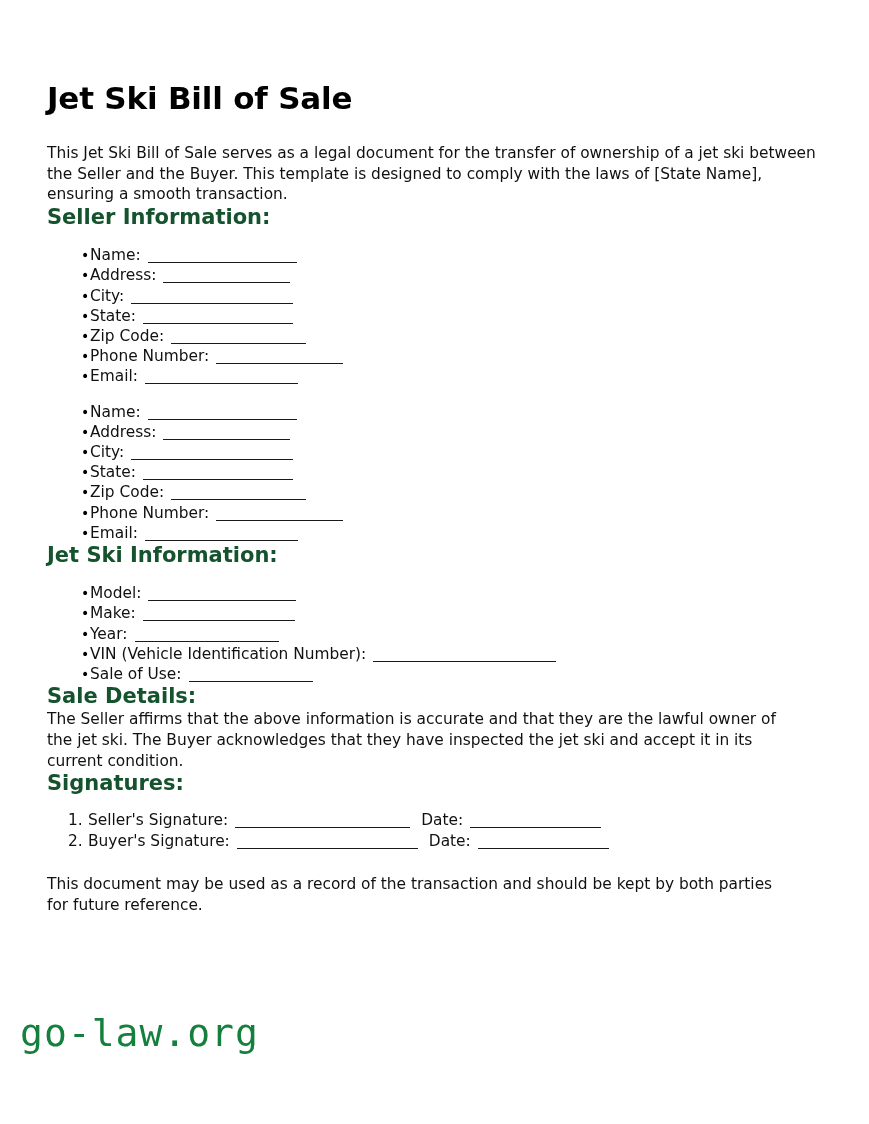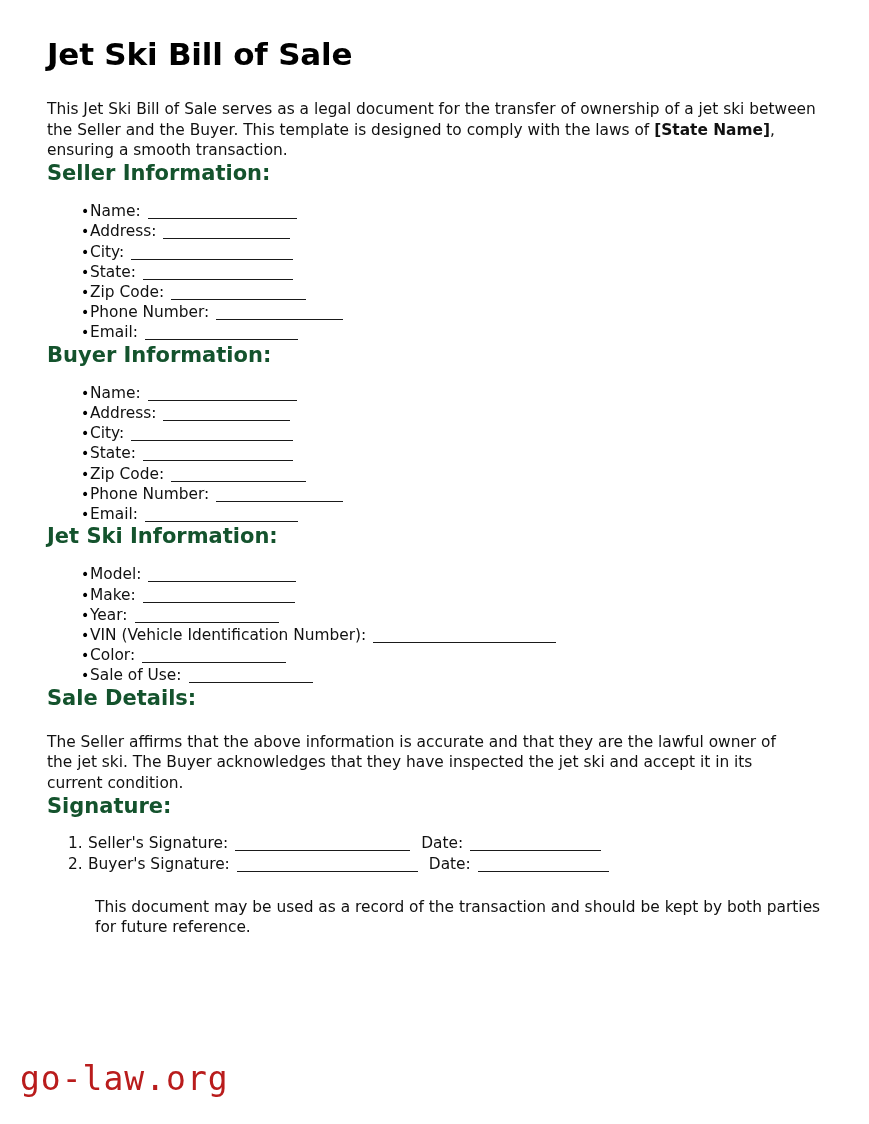--- a/index.html
+++ b/index.html
@@ -23,46 +23,44 @@
     left: 47px;
     top: 0;
     width: 775px;
   }
 
   .doc-title {
     font-size: 31px;
     font-weight: bold;
     letter-spacing: -0.2px;
     margin: 0;
-    padding-top: 36px;
+    padding-top: 80px;
     line-height: 1.2;
     color: #000;
   }
 
   .para {
     font-size: 15.4px;
     line-height: 20.6px;
     margin: 0;
     color: #111;
     text-align: left;
   }
   .para-intro {
     margin-top: 26px;
     width: 772px;
   }
   .para-affirm {
-    margin-top: 21px;
     width: 738px;
   }
   .para-closing {
     margin-top: 22px;
     width: 742px;
-    margin-left: 48px;
   }
-  .para b { font-weight: bold; }
+  .para b { font-weight: normal; }
 
   h2.section-heading {
     font-size: 21px;
     font-weight: bold;
     margin: 0;
     padding: 0;
     line-height: 1.2;
     color: #14532d;
   }
   .sec-gap-1 { margin-top: 25px; }
@@ -114,25 +112,25 @@
     vertical-align: -3px;
     height: 13px;
   }
   .lbl { display: inline-block; }
   .gap { display: inline-block; width: 7px; }
   .gap-date { display: inline-block; width: 11px; }
 
   .watermark {
     position: absolute;
     left: 20px;
-    top: 1062px;
+    top: 1014px;
     font-family: "DejaVu Sans Mono", monospace;
-    font-size: 33px;
+    font-size: 38px;
     letter-spacing: 1px;
-    color: #b91c1c;
+    color: #15803d;
     white-space: nowrap;
     line-height: 1;
   }
 </style>
 </head>
 <body>
 
 <div class="page">
   <div class="content">
 
@@ -144,46 +142,44 @@
     <ul class="field-list">
         <li><span class="lbl">Name:</span><span class="gap"></span><span class="blank" style="width: 149px;"></span></li>
         <li><span class="lbl">Address:</span><span class="gap"></span><span class="blank" style="width: 127px;"></span></li>
         <li><span class="lbl">City:</span><span class="gap"></span><span class="blank" style="width: 162px;"></span></li>
         <li><span class="lbl">State:</span><span class="gap"></span><span class="blank" style="width: 150px;"></span></li>
         <li><span class="lbl">Zip Code:</span><span class="gap"></span><span class="blank" style="width: 135px;"></span></li>
         <li><span class="lbl">Phone Number:</span><span class="gap"></span><span class="blank" style="width: 127px;"></span></li>
         <li><span class="lbl">Email:</span><span class="gap"></span><span class="blank" style="width: 153px;"></span></li>
       </ul>
 
-    <h2 class="section-heading sec-gap-2">Buyer Information:</h2>
     <ul class="field-list">
         <li><span class="lbl">Name:</span><span class="gap"></span><span class="blank" style="width: 149px;"></span></li>
         <li><span class="lbl">Address:</span><span class="gap"></span><span class="blank" style="width: 127px;"></span></li>
         <li><span class="lbl">City:</span><span class="gap"></span><span class="blank" style="width: 162px;"></span></li>
         <li><span class="lbl">State:</span><span class="gap"></span><span class="blank" style="width: 150px;"></span></li>
         <li><span class="lbl">Zip Code:</span><span class="gap"></span><span class="blank" style="width: 135px;"></span></li>
         <li><span class="lbl">Phone Number:</span><span class="gap"></span><span class="blank" style="width: 127px;"></span></li>
         <li><span class="lbl">Email:</span><span class="gap"></span><span class="blank" style="width: 153px;"></span></li>
       </ul>
 
     <h2 class="section-heading sec-gap-2">Jet Ski Information:</h2>
     <ul class="field-list">
         <li><span class="lbl">Model:</span><span class="gap"></span><span class="blank" style="width: 148px;"></span></li>
         <li><span class="lbl">Make:</span><span class="gap"></span><span class="blank" style="width: 152px;"></span></li>
         <li><span class="lbl">Year:</span><span class="gap"></span><span class="blank" style="width: 144px;"></span></li>
         <li><span class="lbl">VIN (Vehicle Identification Number):</span><span class="gap"></span><span class="blank" style="width: 183px;"></span></li>
-        <li><span class="lbl">Color:</span><span class="gap"></span><span class="blank" style="width: 144px;"></span></li>
         <li><span class="lbl">Sale of Use:</span><span class="gap"></span><span class="blank" style="width: 124px;"></span></li>
       </ul>
 
     <h2 class="section-heading sec-gap-2">Sale Details:</h2>
 
     <p class="para para-affirm">The Seller affirms that the above information is accurate and that they are the lawful owner of the jet ski. The Buyer acknowledges that they have inspected the jet ski and accept it in its current condition.</p>
 
-    <h2 class="section-heading sec-gap-2">Signature:</h2>
+    <h2 class="section-heading sec-gap-2">Signatures:</h2>
     <ol class="sig-list">
         <li><span class="num">1.</span><span class="lbl">Seller's Signature:</span><span class="gap"></span><span class="blank" style="width: 175px;"></span><span class="gap-date"></span><span class="lbl">Date:</span><span class="gap"></span><span class="blank" style="width: 131px;"></span></li>
         <li><span class="num">2.</span><span class="lbl">Buyer's Signature:</span><span class="gap"></span><span class="blank" style="width: 181px;"></span><span class="gap-date"></span><span class="lbl">Date:</span><span class="gap"></span><span class="blank" style="width: 131px;"></span></li>
       </ol>
 
     <p class="para para-closing">This document may be used as a record of the transaction and should be kept by both parties for future reference.</p>
 
   </div>
 
   <div class="watermark">go-law.org</div>

